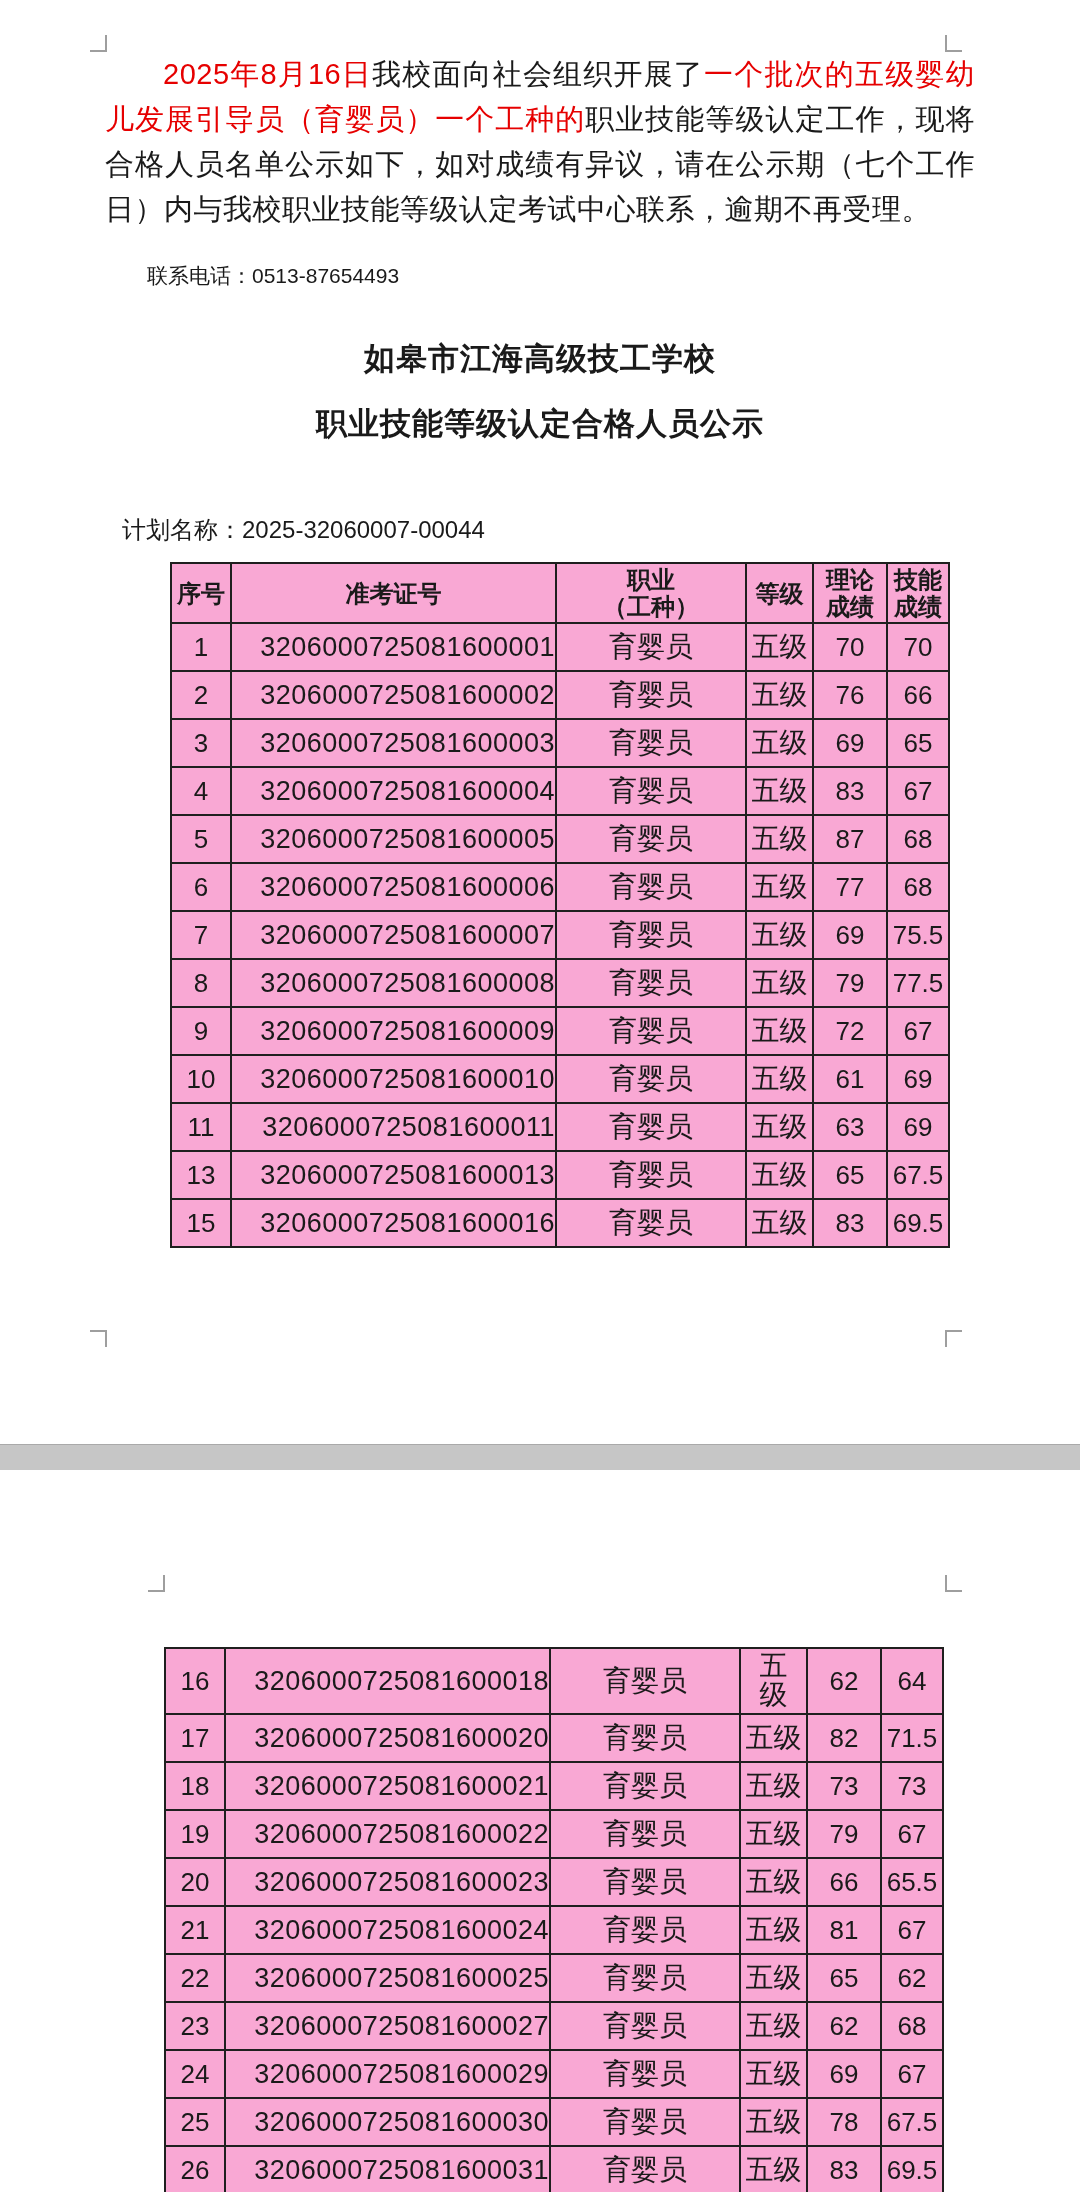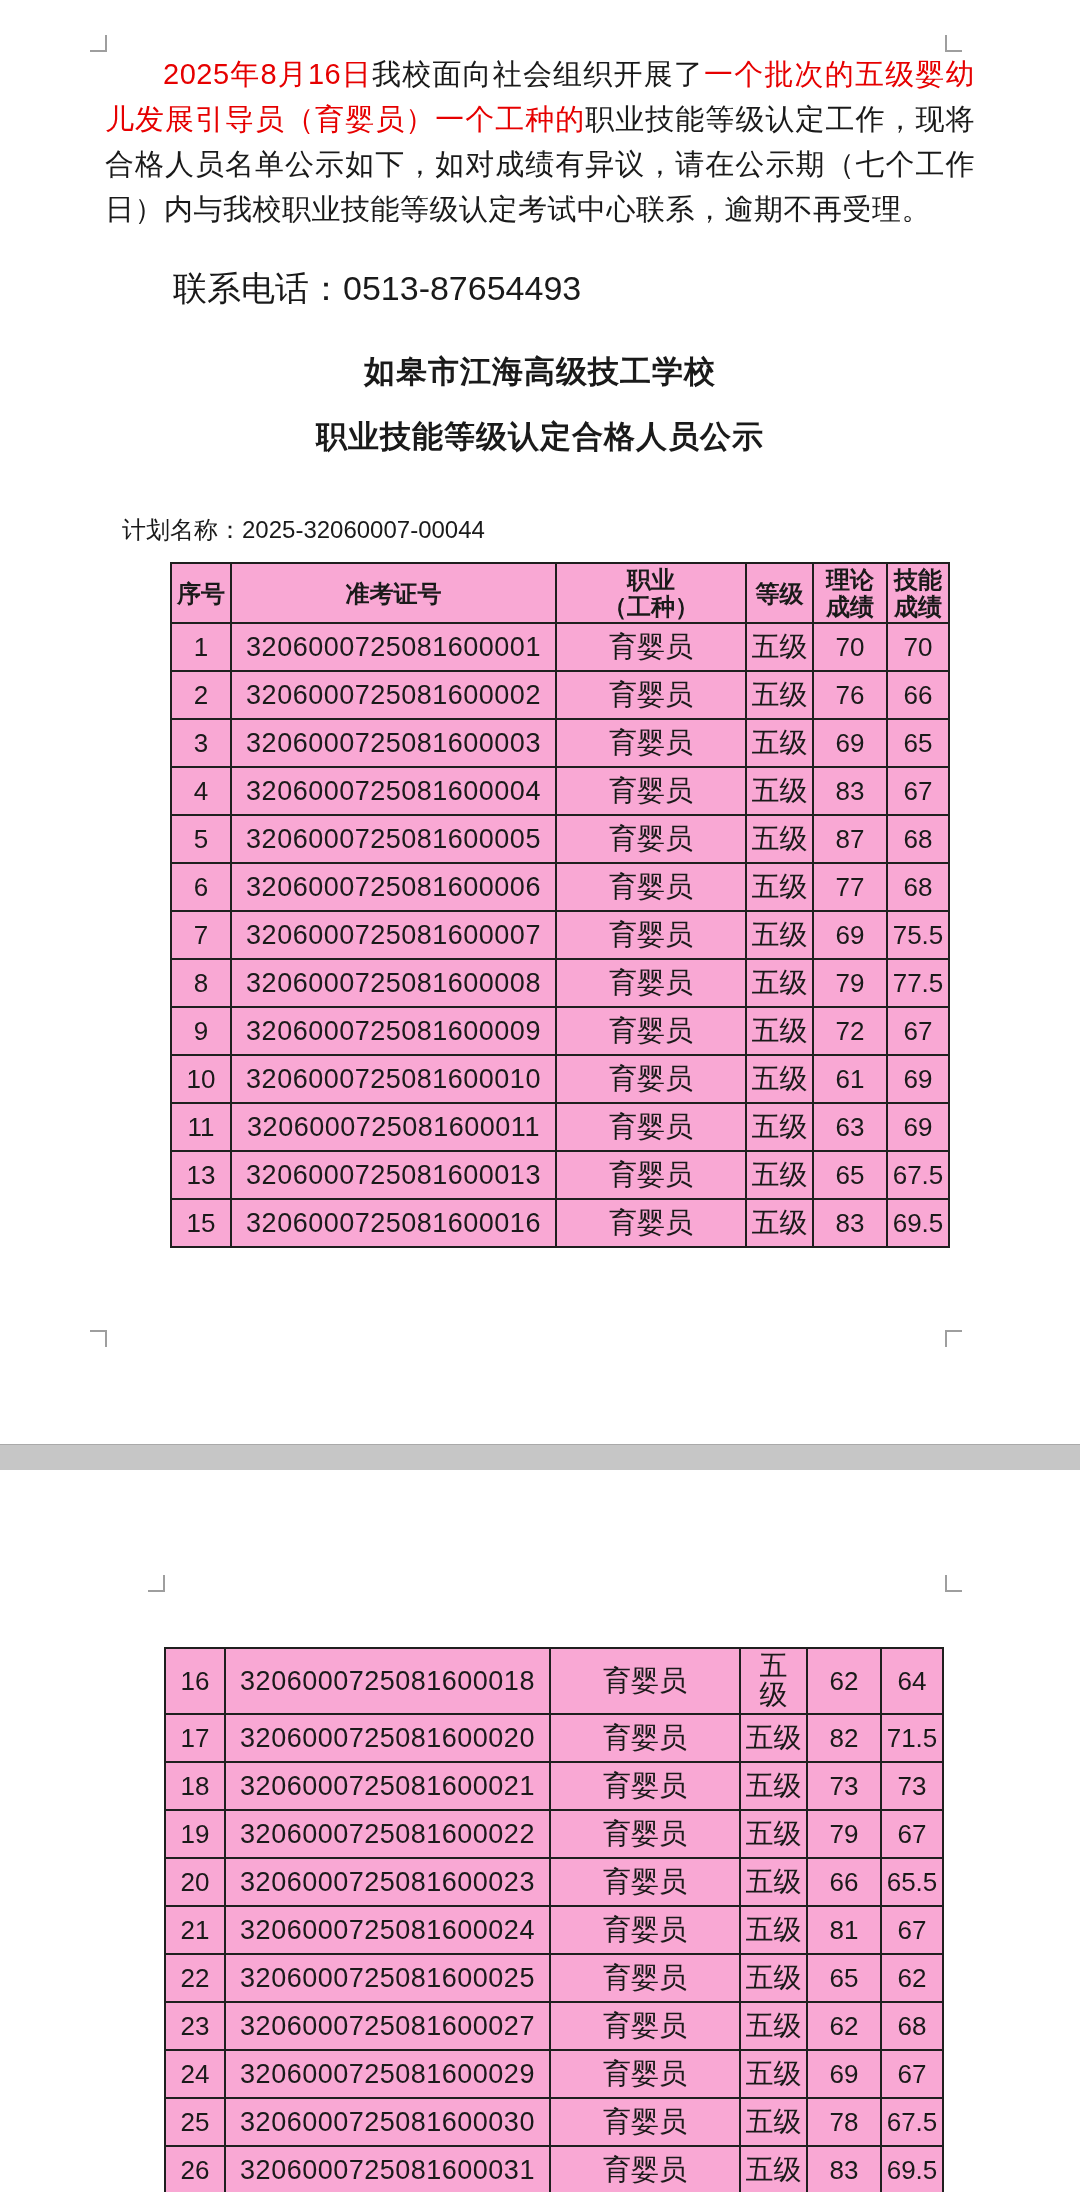--- a/index.html
+++ b/index.html
@@ -15,21 +15,21 @@
 
   .para {
     margin:52px 0 8px 0;
     font-size:29px; line-height:45px;
     text-align:justify; text-indent:2em;
     letter-spacing:0.5px;
   }
   .para .red { color:var(--red,#e60000); }
 
   .contact {
-    font-size:34px; line-height:45px;
+    font-size:21px; line-height:45px;
     text-indent:2em;
   }
 
   .title, .subtitle {
     text-align:center; font-weight:bold;
     font-size:31px; line-height:44px; letter-spacing:1px;
   }
   .title { margin-top:39px; }
   .subtitle { margin-top:10px; }
 
@@ -46,21 +46,21 @@
   #table1 { left:170px; top:562px; }
   #table2 { left:164px; top:1647px; }
   .rtable th, .rtable td {
     border:2px solid #1f1f1f;
     text-align:center; vertical-align:middle;
     padding:0; overflow:hidden;
   }
   .rtable th { font-weight:bold; font-size:24px; line-height:27px; height:58px; }
   .rtable td { height:46px; font-size:26px; }
   .rtable tr.tall td { height:64px; }
-  .rtable td.c1 { font-size:27px; letter-spacing:0.5px; }
+  .rtable td.c1 { font-size:27px; letter-spacing:0.5px;text-align:right; }
   .rtable td.c2, .rtable td.c3 { font-size:28px; }
   .level-wrap { display:inline-block; width:1.15em; line-height:29px; }
 
   .divider {
     position:absolute; left:0; top:1444px;
     width:1080px; height:26px;
     background:#c6c6c6; border-top:1px solid #a9a9a9;
     box-sizing:border-box;
   }
 

